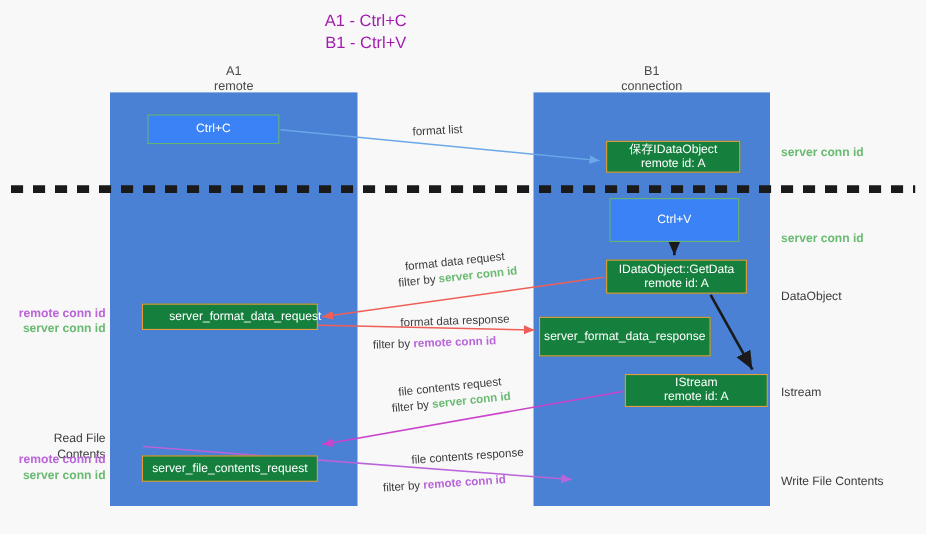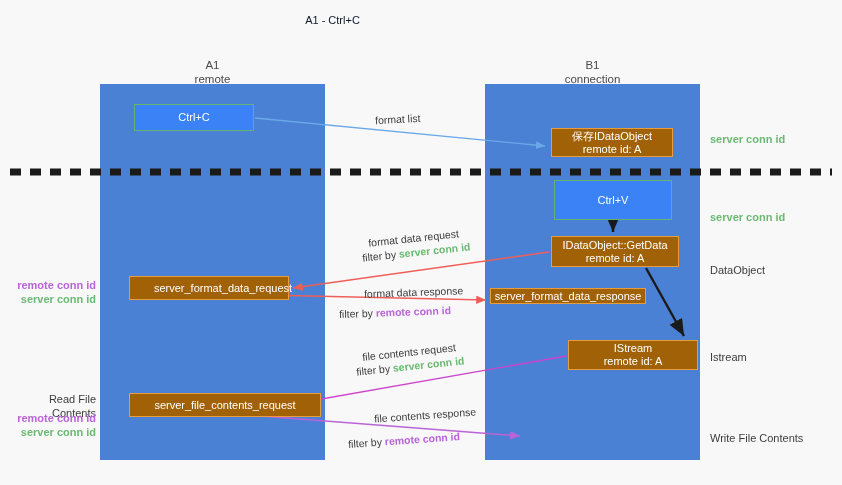--- a/index.html
+++ b/index.html
@@ -10,21 +10,21 @@
     position:relative;
     overflow:hidden;
     color:#3c3c3c;
   }
   .stage{position:absolute;left:0;top:0;width:842px;height:485px;}
   .abs{position:absolute;}
 
   
   .title{
     left:0;top:10px;width:665px;
-    text-align:center;font-size:11px;line-height:20px;color:#0f172a;
+    text-align:center;font-size:15px;line-height:20px;color:#a21caf;
   }
 
   
   .colhead{font-size:11.5px;line-height:14px;text-align:center;color:#4a4a4a;}
   .colhead .l1{display:block;}
   .colhead .l2{display:block;}
 
   
   .lane{background:#4a81d4;}
   #lane-a{left:100px;top:84px;width:225px;height:376px;}
@@ -32,31 +32,31 @@
 
   
   .box{
     box-sizing:border-box;
     display:flex;flex-direction:column;
     align-items:center;justify-content:center;
     color:#ffffff;font-size:11px;line-height:13px;
     text-align:center;
   }
   .box.green{background:#3b82f6;border:1px solid #66b36d;}
-  .box.orange{background:#a16207;border:1px solid #e89c3c;}
+  .box.orange{background:#15803d;border:1px solid #e89c3c;}
   .box .sub{display:block;}
 
   #box-ctrlc{left:134px;top:104px;width:120px;height:27px;}
   #box-ctrlv{left:554px;top:180px;width:118px;height:40px;}
   #box-save-idataobject{left:551px;top:128px;width:122px;height:29px;}
   #box-getdata{left:551px;top:236px;width:128px;height:31px;}
   #box-istream{left:568px;top:340px;width:130px;height:30px;}
   #box-sfdreq{left:129px;top:276px;width:160px;height:24px;padding-left:28px;}
-  #box-sfdresp{left:490px;top:288px;width:156px;height:16px;}
-  #box-sfcreq{left:129px;top:393px;width:192px;height:24px;}
+  #box-sfdresp{left:490px;top:288px;width:156px;height:36px;}
+  #box-sfcreq{left:129px;top:414px;width:160px;height:24px;}
   #box-sfcresp{left:524px;top:424px;width:160px;height:24px;}
 
   
   .sidelabel{font-size:11px;line-height:14px;}
   .green-t{color:#6aba72;font-weight:bold;}
   .purple-t{color:#b964d8;font-weight:bold;}
   .black-t{color:#3c3c3c;}
 
   #lbl-server-1{left:710px;top:132px;}
   #lbl-server-2{left:710px;top:210px;}
@@ -85,20 +85,21 @@
 
   svg.layer{position:absolute;left:0;top:0;width:842px;height:485px;pointer-events:none;}
 </style>
 </head>
 <body>
 
 <div class="stage">
 
   <div class="abs title">
     <div>A1 - Ctrl+C</div>
+    <div>B1 - Ctrl+V</div>
   </div>
 
   <div class="abs colhead" style="left:100px;top:58px;width:225px;">
     <span class="l1">A1</span>
     <span class="l2">remote</span>
   </div>
   <div class="abs colhead" style="left:485px;top:58px;width:215px;">
     <span class="l1">B1</span>
     <span class="l2">connection</span>
   </div>

